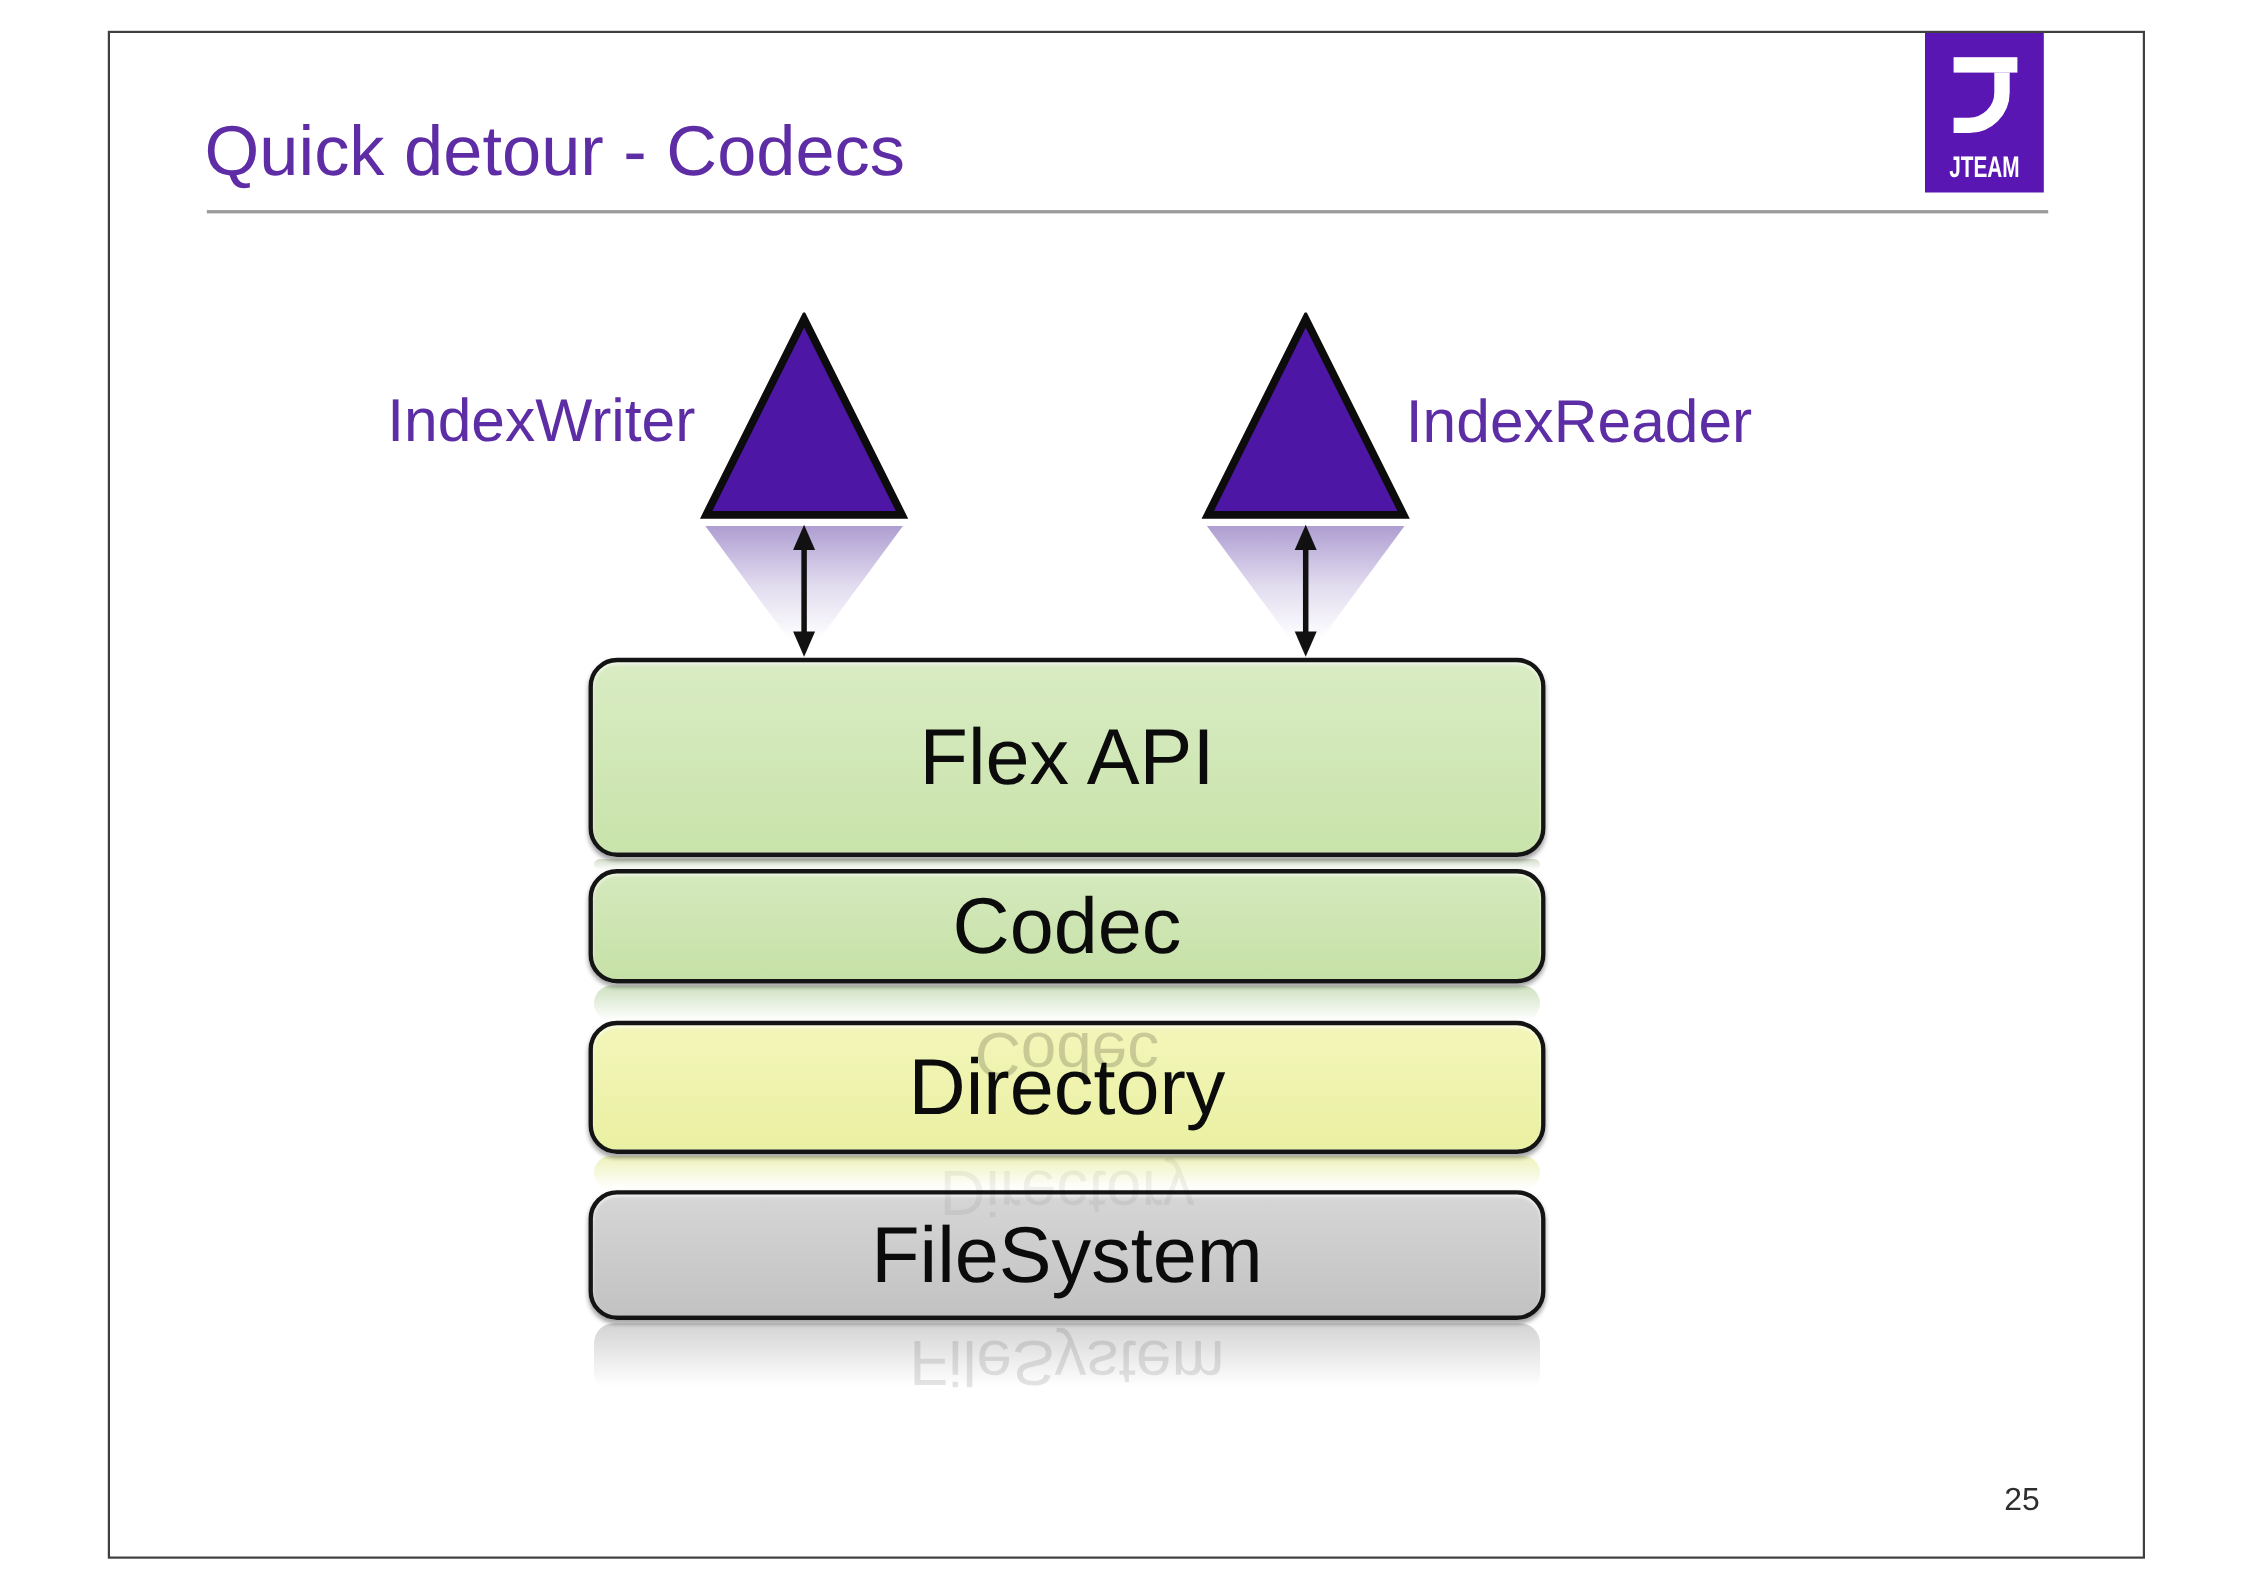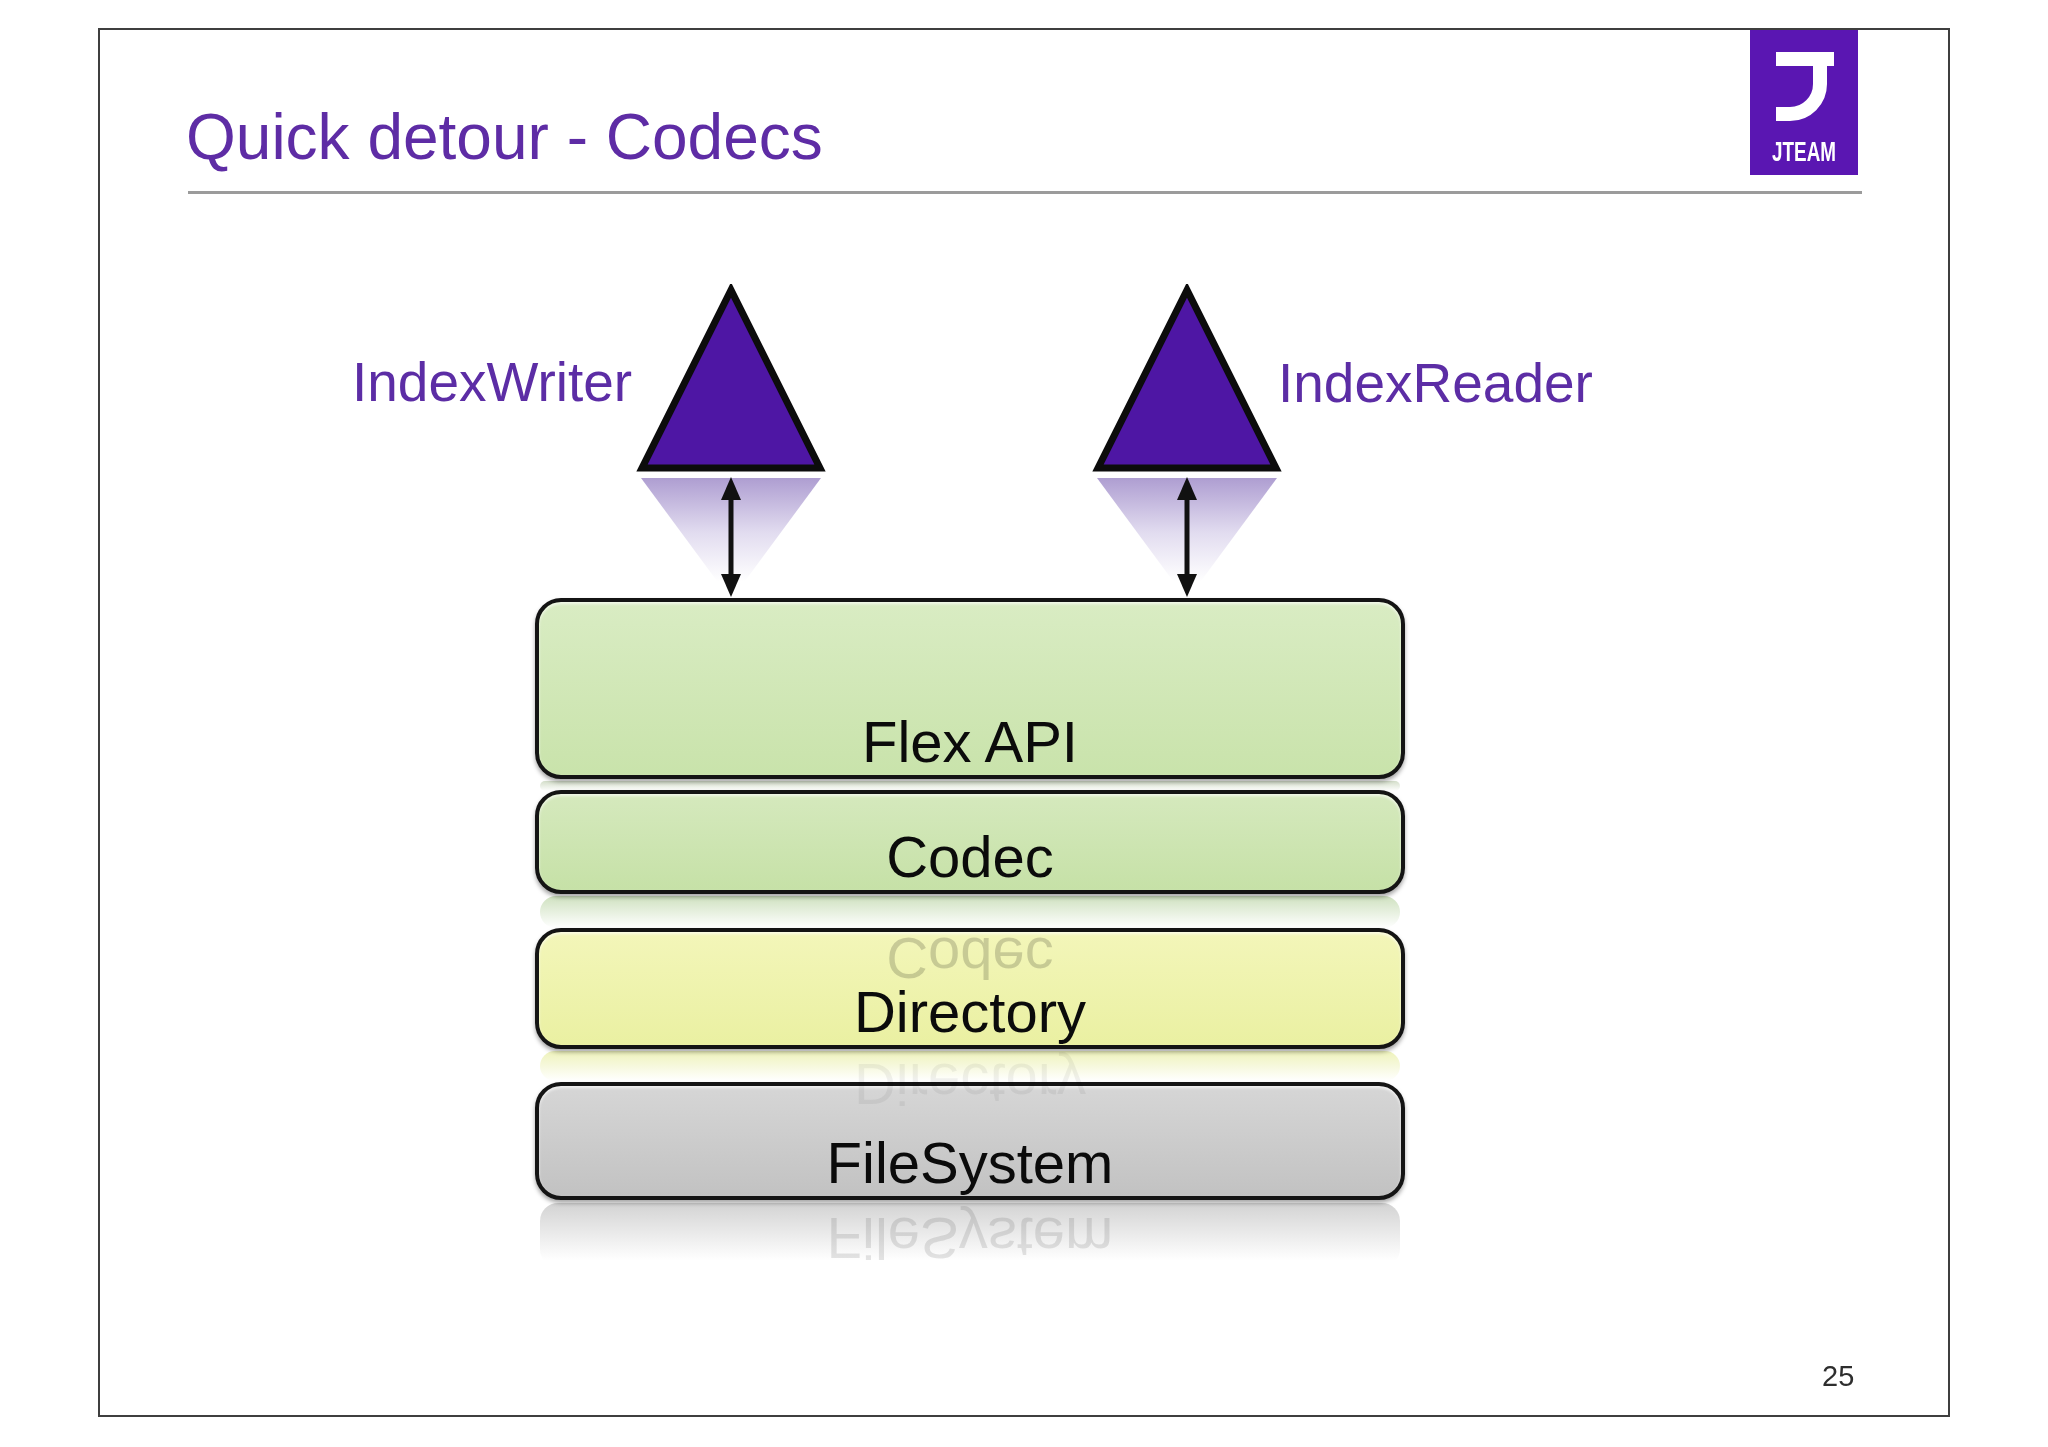--- a/index.html
+++ b/index.html
@@ -45,22 +45,22 @@
   .tri-reflection.r1 { left:641px; }
   .tri-reflection.r2 { left:1097px; }
   
   .arrow { position:absolute; width:36px; height:126px; top:474px; z-index:6; }
   .arrow.a1 { left:713px; }
   .arrow.a2 { left:1169px; }
   
   .layer {
     position:absolute; left:535px; width:870px; box-sizing:border-box;
     border:4px solid #141414; border-radius:26px;
-    display:flex; align-items:flex-end; justify-content:center;
-    font-size:58px; color:#0b0b0b; z-index:4;
+    display:flex; align-items:center; justify-content:center;
+    font-size:72px; color:#0b0b0b; z-index:4;
     box-shadow:0 3px 4px rgba(0,0,0,0.35), inset 0 2px 3px rgba(255,255,255,0.65);
   }
   .layer-flex      { top:598px;  height:181px; background:linear-gradient(180deg,#d9ecc3,#c9e3ab); }
   .layer-codec     { top:790px;  height:104px; background:linear-gradient(180deg,#d5e9bd,#c6e1a7); }
   .layer-directory { top:928px;  height:121px; background:linear-gradient(180deg,#f3f6b9,#eaf0a2); }
   .layer-fs        { top:1082px; height:118px; background:linear-gradient(180deg,#d6d6d6,#c2c2c2); }
   
   .refl { position:absolute; left:540px; width:860px; border-radius:18px; z-index:2; }
   .refl-flex      { top:781px;  height:10px; background:linear-gradient(180deg, rgba(170,190,150,0.5), rgba(255,255,255,0)); }
   .refl-codec     { top:896px;  height:32px; background:linear-gradient(180deg, rgba(190,215,170,0.75), rgba(255,255,255,0)); }
@@ -69,21 +69,21 @@
   
   .ghost {
     position:absolute; left:535px; width:870px; height:64px; text-align:center;
     transform:scaleY(-1); font-size:58px; color:#000000; z-index:5;
     line-height:64px; pointer-events:none;
   }
   .ghost-codec     { top:926px;  opacity:0.17; }
   .ghost-directory { top:1052px; opacity:0.05; }
   .ghost-fs        { top:1206px; opacity:0.10; }
   .page-number {
-    position:absolute; left:1822px; top:1348px; font-size:29px; color:#2e2e2e;margin-top:12px;
+    position:absolute; left:1822px; top:1348px; font-size:29px; color:#2e2e2e;
   }
 </style>
 </head>
 <body>
 
 <div class="canvas">
   <div class="frame"></div>
 
   <div class="page-title">Quick detour - Codecs</div>
   <div class="title-rule"></div>

